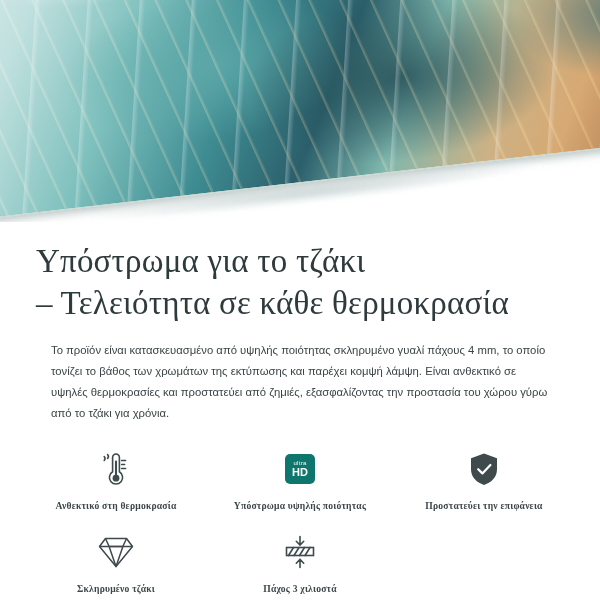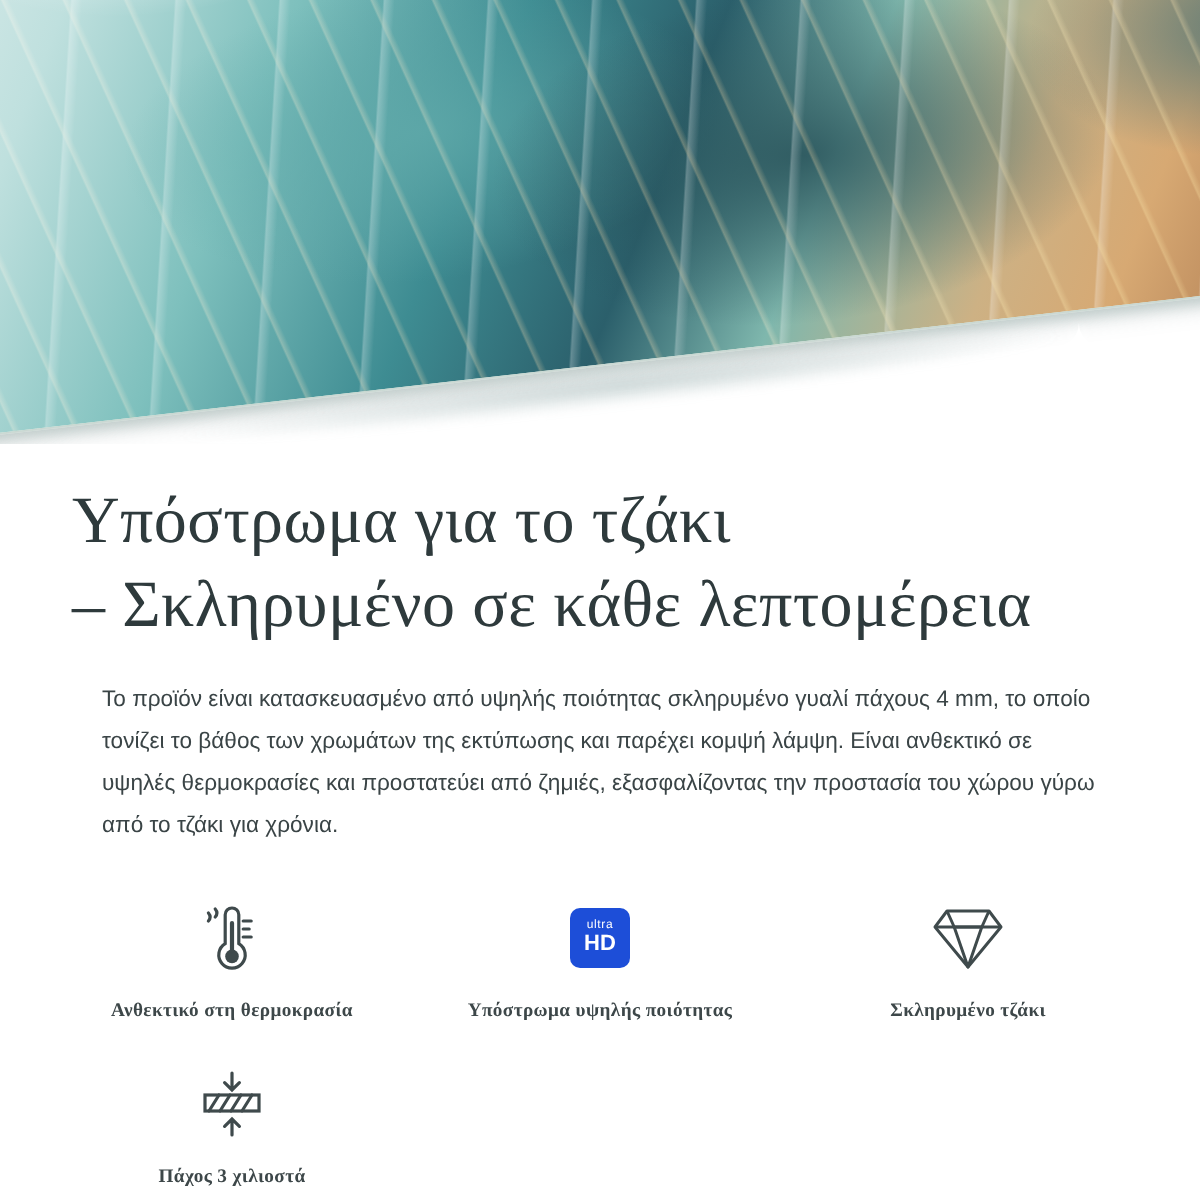--- a/index.html
+++ b/index.html
@@ -147,21 +147,21 @@
     font-family: "Liberation Serif", serif;
     font-size: 9.6px;
     color: #3d4749;
     letter-spacing: .2px;
     font-weight: bold;
   }
   .hd-badge {
     width: 30px;
     height: 30px;
     border-radius: 5px;
-    background: #1d4ed8;
+    background: #0f766e;
     color: #ffffff;
     display: flex;
     flex-direction: column;
     align-items: center;
     justify-content: center;
     line-height: 1;
   }
   .hd-badge .u { font-size: 6px; letter-spacing: .3px; margin-bottom: 1px; }
   .hd-badge .hd { font-size: 11px; font-weight: bold; }
 </style>
@@ -177,21 +177,21 @@
       <div class="slab"></div>
       <span class="sparkle s1">✦</span>
       <span class="sparkle s2">✦</span>
       <span class="sparkle s3">✦</span>
     </div>
   </div>
 
   <div class="content">
     <h1 class="headline">
       <span class="l1">Υπόστρωμα για το τζάκι</span>
-      <span class="l2">– Σκληρυμένο σε κάθε λεπτομέρεια</span>
+      <span class="l2">– Τελειότητα σε κάθε θερμοκρασία</span>
     </h1>
     <p class="paragraph">Το προϊόν είναι κατασκευασμένο από υψηλής ποιότητας σκληρυμένο γυαλί πάχους 4 mm, το οποίο τονίζει το βάθος των χρωμάτων της εκτύπωσης και παρέχει κομψή λάμψη. Είναι ανθεκτικό σε υψηλές θερμοκρασίες και προστατεύει από ζημιές, εξασφαλίζοντας την προστασία του χώρου γύρω από το τζάκι για χρόνια.</p>
   </div>
 
   <div class="features">
 
     <div class="feature">
       <div class="feature-icon">
         <svg width="34" height="42" viewBox="0 0 34 42" fill="none" stroke="#3f4a4c" stroke-width="1.6" stroke-linecap="round">
           <path d="M17 6a3.4 3.4 0 0 1 3.4 3.4v14.4a6.6 6.6 0 1 1-6.8 0V9.4A3.4 3.4 0 0 1 17 6z"></path>
@@ -207,20 +207,29 @@
     <div class="feature">
       <div class="feature-icon">
         <div class="hd-badge">
           <span class="u">ultra</span>
           <span class="hd">HD</span>
         </div>
       </div>
       <div class="feature-label">Υπόστρωμα υψηλής ποιότητας</div>
     </div>
 
+    <div class="feature">
+      <div class="feature-icon">
+        <svg width="36" height="40" viewBox="0 0 36 40" fill="none">
+          <path d="M18 4.5 31 9.2v11.1c0 8-5.4 13.1-13 15.6-7.6-2.5-13-7.6-13-15.6V9.2L18 4.5z" fill="#3f4a4c"></path>
+          <path d="M12.2 20.2l4.2 4.2 8-8.4" stroke="#ffffff" stroke-width="2.2" stroke-linecap="round" stroke-linejoin="round" fill="none"></path>
+        </svg>
+      </div>
+      <div class="feature-label">Προστατεύει την επιφάνεια</div>
+    </div>
 
     <div class="feature">
       <div class="feature-icon">
         <svg width="40" height="36" viewBox="0 0 40 36" fill="none" stroke="#3f4a4c" stroke-width="1.5" stroke-linejoin="round">
           <path d="M20 32.5 3.5 12.5 9.5 4.5h21l6 8z" fill="none"></path>
           <path d="M3.5 12.5h33"></path>
           <path d="M9.5 4.5l3.6 8L20 32.5l6.9-20 3.6-8"></path>
           <path d="M13.1 12.5h13.8"></path>
         </svg>
       </div>

